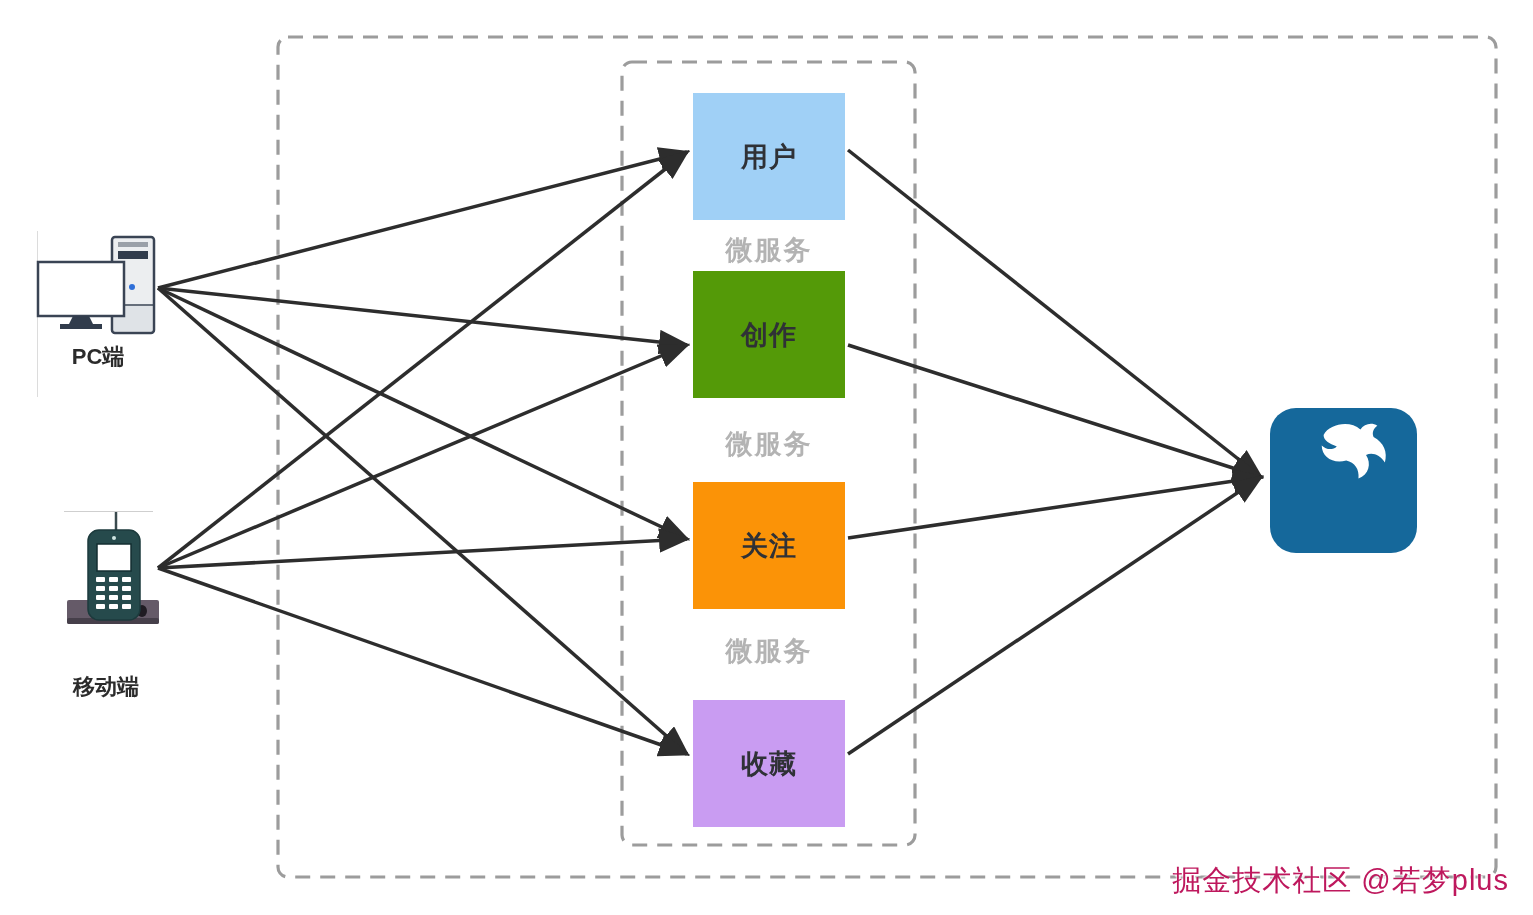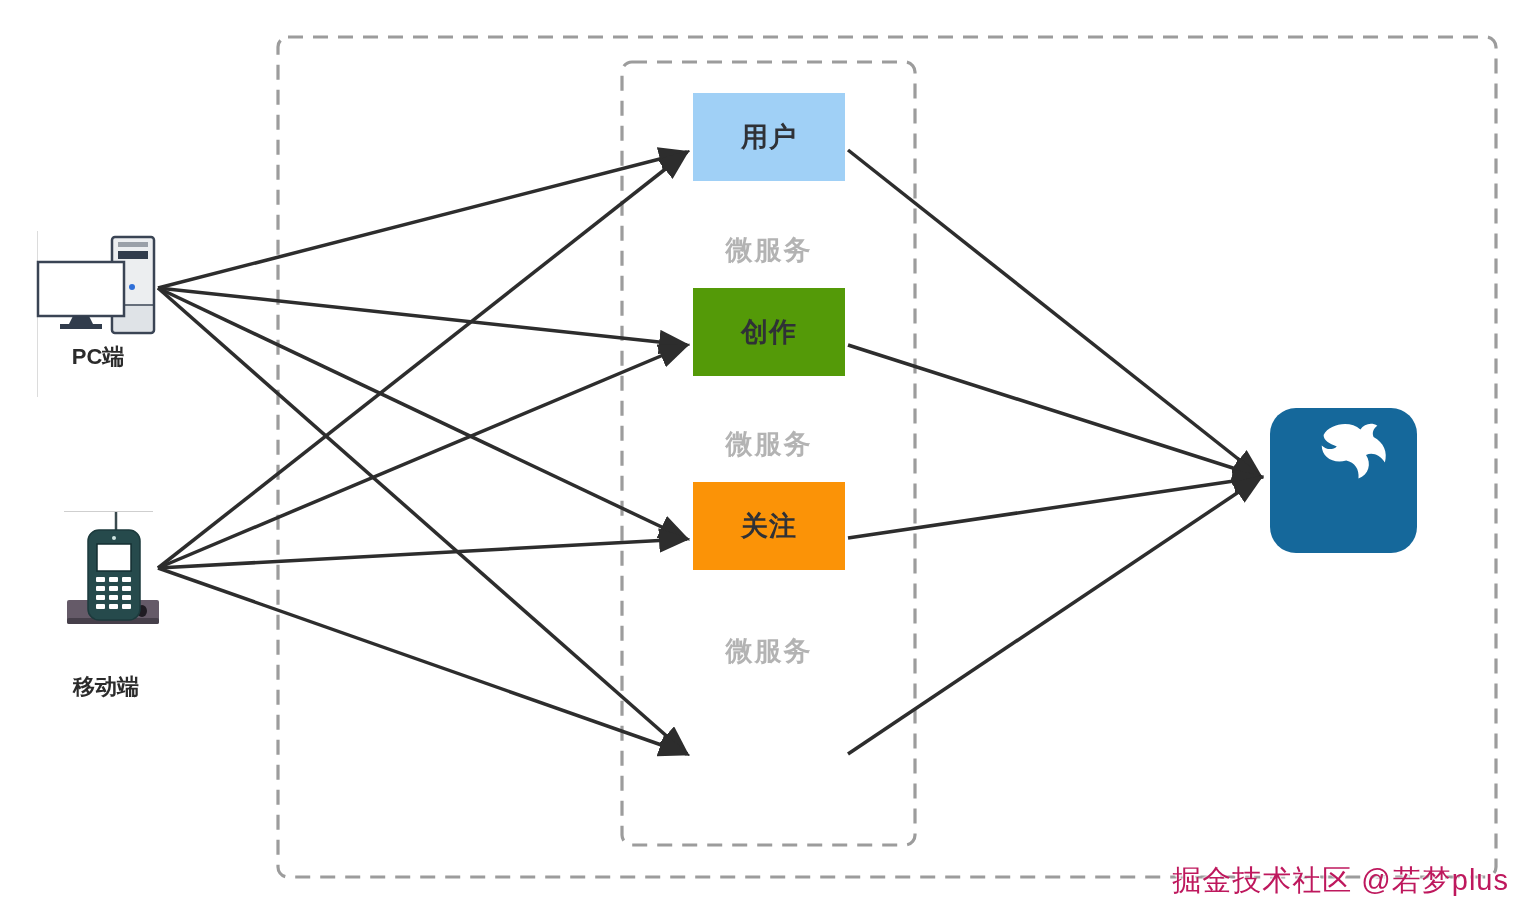--- a/index.html
+++ b/index.html
@@ -6,26 +6,26 @@
   html,body { background:#ffffff; }
   body { font-family:"Liberation Sans","DejaVu Sans",sans-serif; }
   .stage { position:relative; width:1533px; height:915px; background:#fff; overflow:hidden; }
 
   .abs { position:absolute; }
 
   svg.overlay { position:absolute; left:0; top:0; width:1533px; height:915px; }
 
   
   .svc-box {
-    position:absolute; left:693px; width:152px; height:88px;
+    position:absolute; left:693px; width:152px; height:127px;
     display:flex; align-items:center; justify-content:center;
     font-size:27px; font-weight:bold; color:#2f3136; letter-spacing:1px;
   }
   .svc-user    { top:93px;  background:#a0d0f6; }
-  .svc-create  { top:288px; background:#549a08; }
+  .svc-create  { top:271px; background:#549a08; }
   .svc-follow  { top:482px; background:#fb9307;font-family:Liberation Serif, serif; }
   .svc-collect { top:700px; background:#c99cf2; }
 
   .grp-label {
     position:absolute; left:693px; width:152px; text-align:center;
     font-size:27px; font-weight:bold; color:#b3b3b3; letter-spacing:2px;
   }
   .grp-1 { top:232px; }
   .grp-2 { top:426px; }
   .grp-3 { top:633px; }
@@ -150,20 +150,23 @@
   <div class="svc-box svc-create" style="background: rgb(84, 154, 8);">
     <span>创作</span>
   </div>
   <div class="grp-label grp-2">微服务</div>
 
   <div class="svc-box svc-follow" style="background: rgb(251, 147, 7);">
     <span>关注</span>
   </div>
   <div class="grp-label grp-3">微服务</div>
 
+  <div class="svc-box svc-collect" style="background: rgb(201, 156, 242);">
+    <span>收藏</span>
+  </div>
 
   <div class="mysql-box" style="background: rgb(21, 104, 155);">
     <svg class="mysql-dolphin" viewBox="0 0 100 70">
       <path d="M22 16
                C28 4 50 0 61 10
                C65 4 73 2 79 6
                C75 9 73 13 75 18
                C86 24 90 34 87 45
                C82 37 74 34 67 37
                C73 46 70 58 59 62

